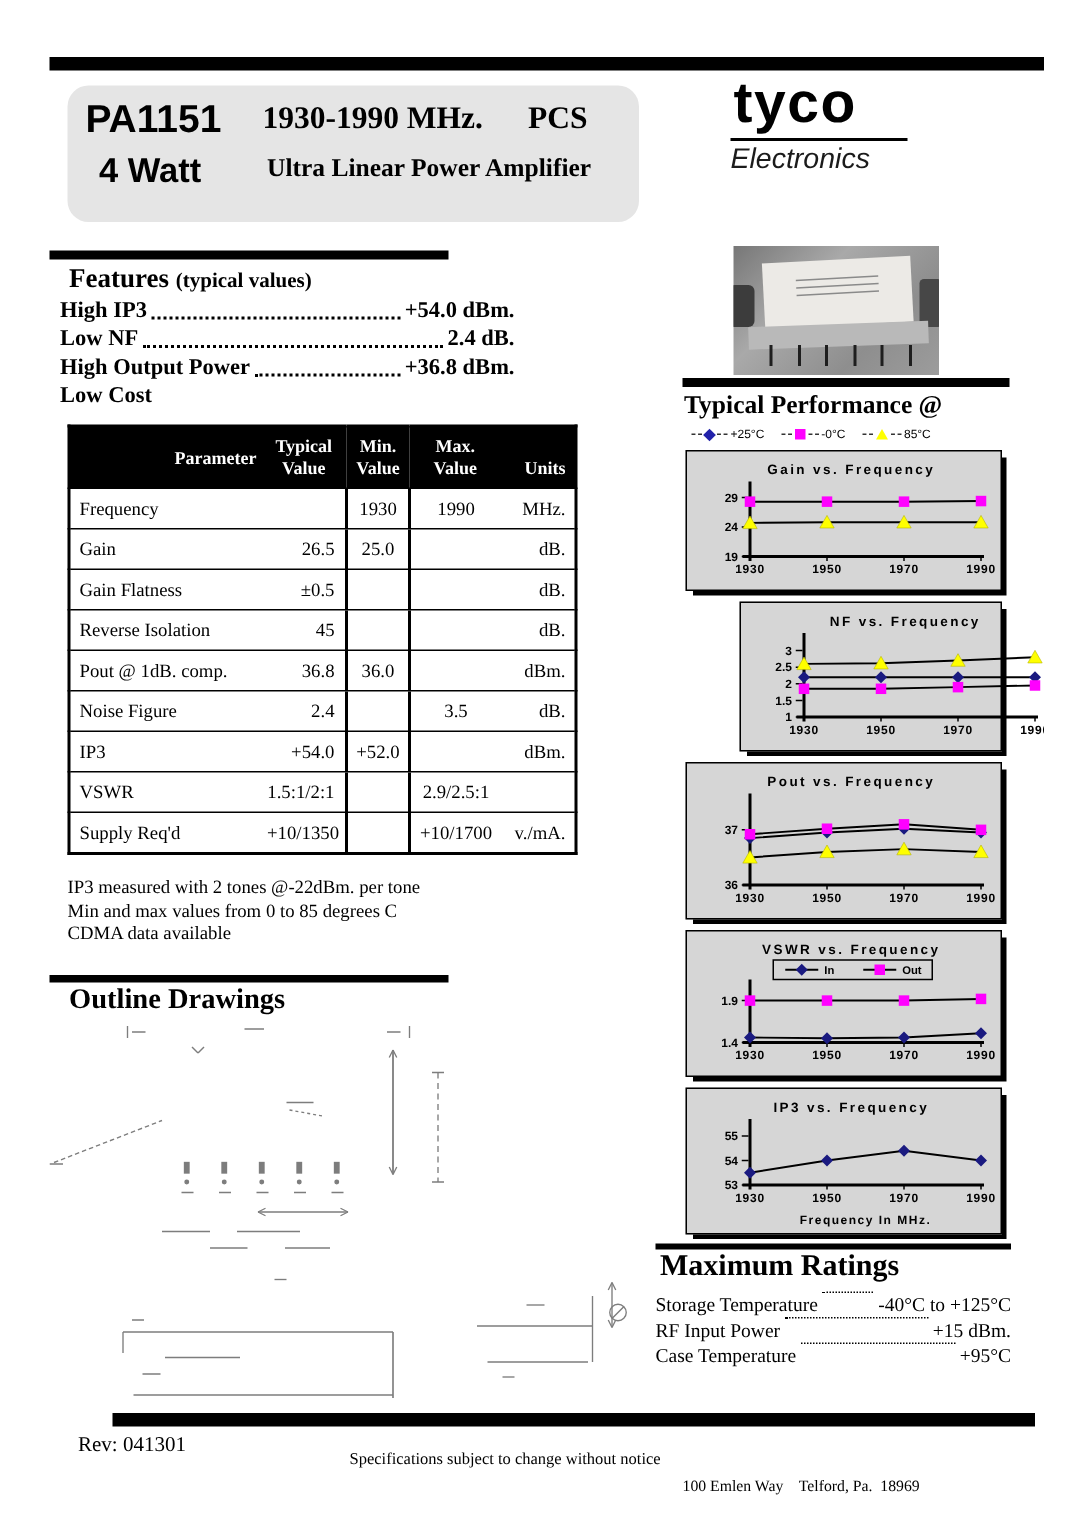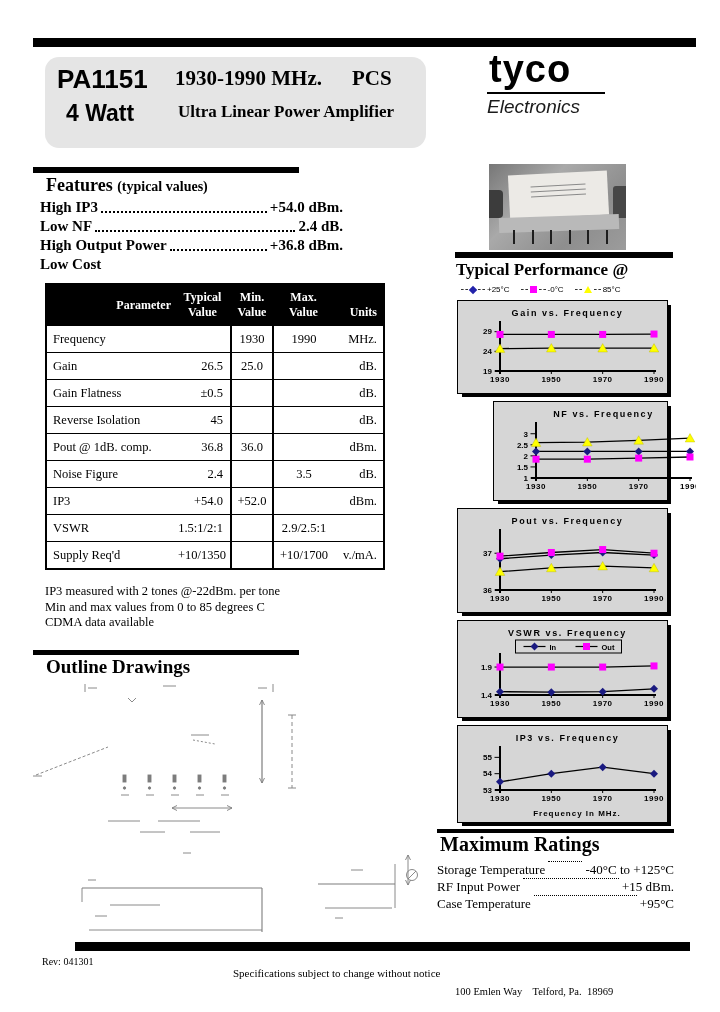--- a/index.html
+++ b/index.html
@@ -67,21 +67,21 @@
 
   #charts{position:absolute;left:457px;top:300px;width:211px;}
   .panel{position:relative;background:#d6d6d6;border:1.5px solid #000;box-shadow:4px 4px 0 -1px #000;margin-bottom:7px;}
 
   #ratings-title{position:absolute;left:440px;top:833px;font-size:20px;font-weight:bold;}
   #ratings-list{position:absolute;left:437px;top:861px;width:237px;font-size:13px;line-height:17px;}
   .rate-row{display:flex;align-items:flex-start;}
   .rate-leader{flex:1;border-bottom:1.8px dotted #000;margin:0 3px 3px 3px;}
 
   
-  #rev{position:absolute;left:42px;top:956px;font-size:10px;}
+  #rev{position:absolute;left:52px;top:956px;font-size:14px;}
   #notice{position:absolute;left:233px;top:967px;font-size:11px;}
   #addr{position:absolute;left:455px;top:957px;width:250px;font-size:10.5px;line-height:14px;white-space:pre;}
 </style>
 </head>
 <body>
 
 <div class="page">
 
   <div class="bar" style="left:33px;top:38px;width:667px;height:9px;"></div>
 

